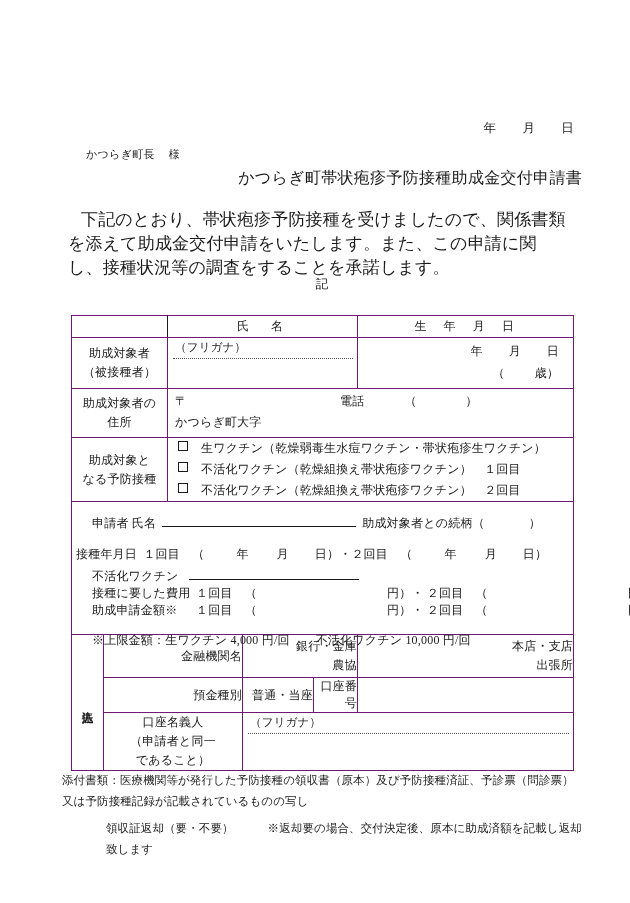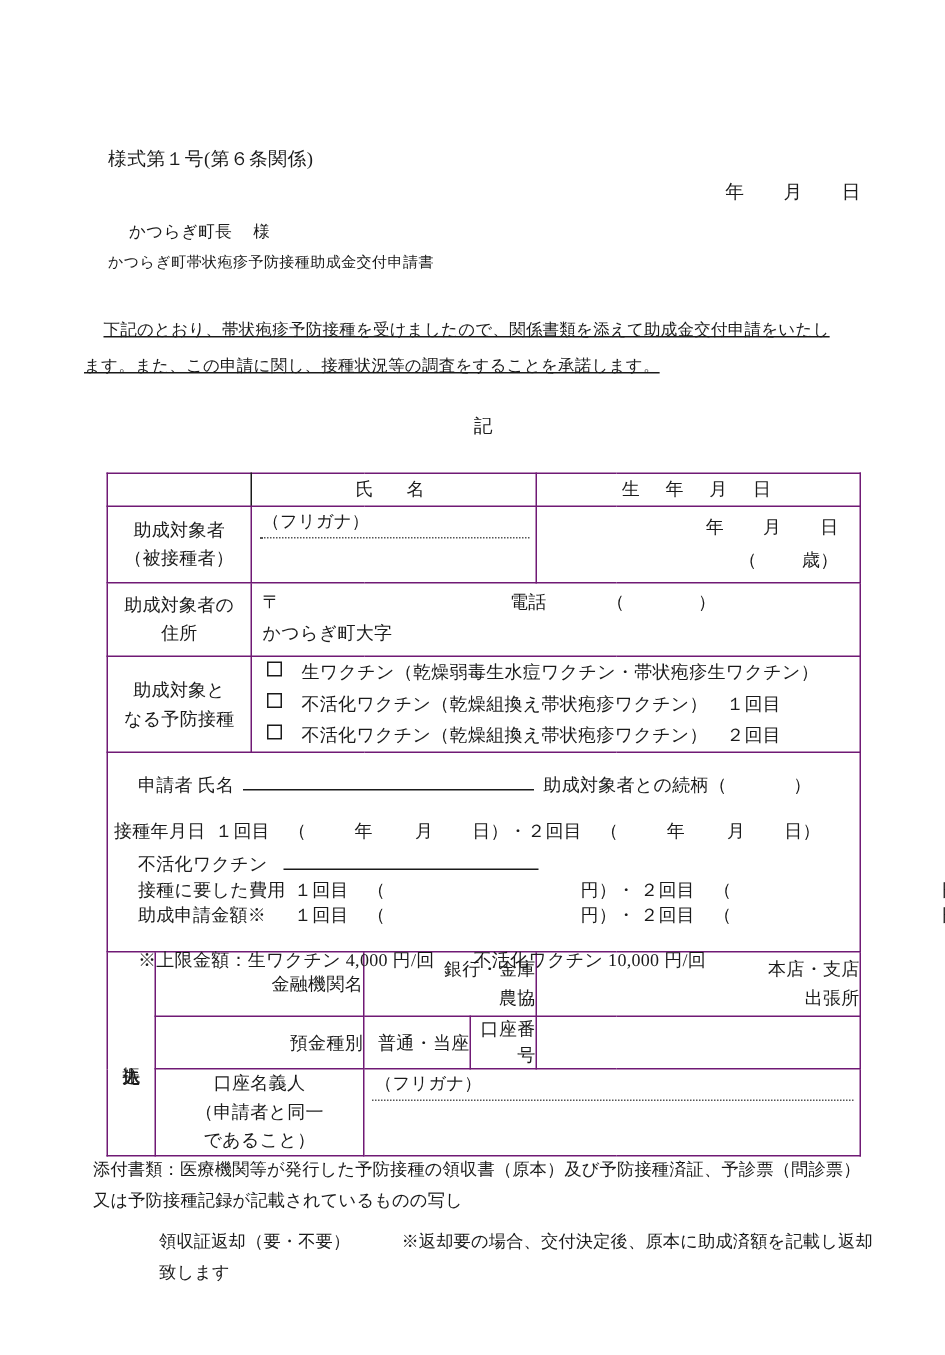--- a/index.html
+++ b/index.html
@@ -45,36 +45,35 @@
     top: 147px;
     font-size: 11px;
     letter-spacing: 0.3px;
   }
   .addressee .sama { margin-left: 14px; }
   .doc-title {
     position: absolute;
     left: 72px;
     top: 168px;
     width: 510px;
-    text-align: left;
-    font-size: 10px;
+    text-align: right;
+    font-size: 16px;
     letter-spacing: 0.3px;
   }
 
   
   .intro {
     position: absolute;
-    left: 56px;
+    left: 68px;
     top: 208px;
     width: 500px;
-    font-size: 11px;
+    font-size: 17px;
     line-height: 24px;
     text-indent: 13px;
     letter-spacing: 0.15px;
-    text-decoration: underline;
   }
   .ki {
     position: absolute;
     left: 72px;
     top: 276px;
     width: 500px;
     text-align: center;
     font-size: 12.5px;
   }
 
@@ -261,21 +260,20 @@
     margin-top: 6px;
     padding-left: 44px;
   }
   .footer .l3 .gap { display: inline-block; width: 34px; }
 </style>
 </head>
 <body>
 
 <div class="page">
 
-  <div class="form-no">様式第１号(第６条関係)</div>
 
   <div class="date-line">
     <span>年</span><span class="gap"></span><span>月</span><span class="gap"></span><span>日</span>
   </div>
 
   <div class="addressee">
     <span>かつらぎ町長</span><span class="sama">様</span>
   </div>
 
   <div class="doc-title">かつらぎ町帯状疱疹予防接種助成金交付申請書</div>

